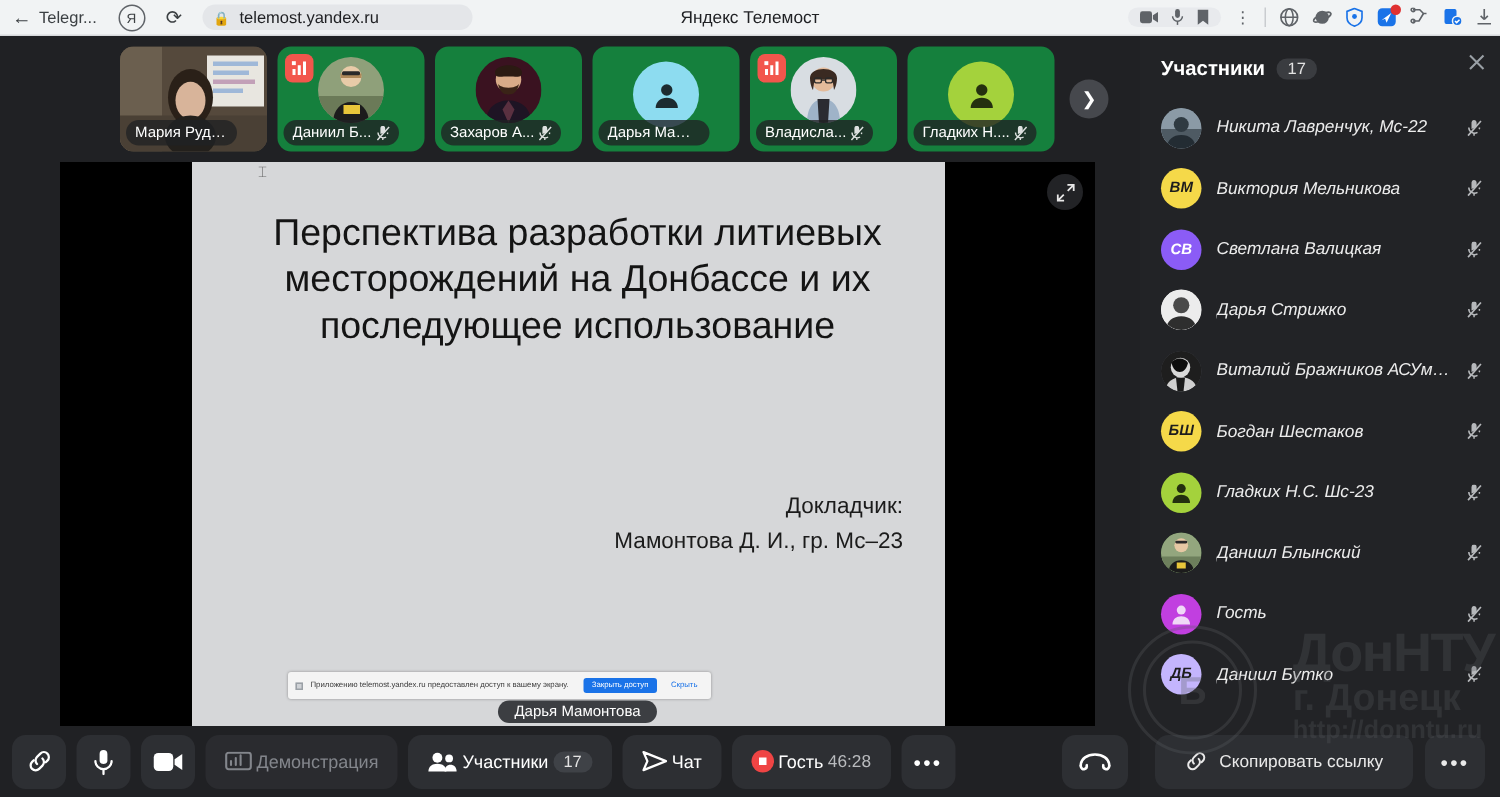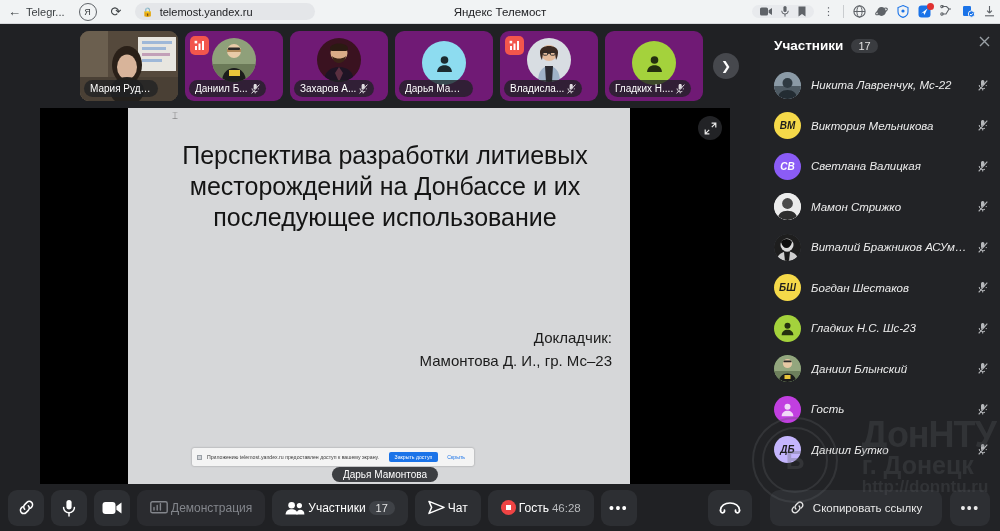--- a/index.html
+++ b/index.html
@@ -36,21 +36,21 @@
   .vsep{ width:1px; height:13px; background:#c9cccf; }
   .badge-dot{ position:relative; }
   .badge-dot::after{ content:""; position:absolute; right:-3px; top:-2px; width:7px; height:7px; border-radius:50%; background:#e03131; }
 
   
   .stage{ position:absolute; top:24px; left:0; width:760px; height:460px; background:#202124; }
 
   
   .strip{ position:absolute; top:4px; left:0; width:760px; height:76px; display:flex; align-items:center; gap:7px; padding-left:80px; }
   .thumb{
-    position:relative; width:98px; height:70px; border-radius:9px; background:#701a75;
+    position:relative; width:98px; height:70px; border-radius:9px; background:#15803d;
     overflow:hidden; flex:0 0 auto;
   }
   .thumb.video{ background:#3a3c40; }
   .thumb .photo{ position:absolute; inset:0; }
   .thumb-name{
     position:absolute; left:4px; bottom:4px; max-width:90px; height:17px;
     background:rgba(32,33,36,.78); border-radius:9px; display:flex; align-items:center; gap:3px;
     padding:0 6px; font-size:10px; color:#fff; white-space:nowrap;
   }
   .thumb-name .txt{ overflow:hidden; text-overflow:ellipsis; max-width:62px; }
@@ -68,21 +68,21 @@
 
   
   .screen-wrap{ position:absolute; top:84px; left:40px; width:690px; height:376px; background:#000; }
   .slide{ position:absolute; top:0; left:88px; width:502px; height:376px; background:#d6d7d9; color:#1b1b1b; }
   .slide .cursor{ position:absolute; left:44px; top:2px; font-size:10px; color:#6b6b6b; }
   .slide-title{
     position:absolute; top:32px; left:22px; right:10px; text-align:center;
     font-size:25px; line-height:1.24; font-weight:400; color:#141414;
   }
   .slide-sub{
-    position:absolute; right:18px; top:218px; text-align:right; font-size:15px; line-height:1.55; color:#1b1b1b;
+    position:absolute; right:28px; top:218px; text-align:right; font-size:15px; line-height:1.55; color:#1b1b1b;
   }
   .expand-btn{
     position:absolute; right:8px; top:8px; width:24px; height:24px; border-radius:50%;
     background:rgba(40,41,45,.85); display:flex; align-items:center; justify-content:center; color:#e8e8e8; font-size:12px;
   }
   
   .sharebar{
     position:absolute; left:152px; bottom:18px; width:282px; height:18px; background:#f4f4f4; color:#3a3a3a;
     border-radius:2px; display:flex; align-items:center; gap:5px; padding:0 5px; font-size:5.2px;
     box-shadow:0 0 2px rgba(0,0,0,.35);
@@ -498,21 +498,21 @@
                   <circle cx="13.5" cy="13.5" r="13.5"></circle>
                 </clipPath>
               </defs>
               <g clip-path="url(#p3)">
                 <rect width="27" height="27" fill="#ececec"></rect>
                 <circle cx="13.5" cy="10.5" r="5.4" fill="#4a4a4a"></circle>
                 <path d="M3.5 27c0-6 4.4-9.2 10-9.2s10 3.2 10 9.2z" fill="#2e2e2e"></path>
               </g>
             </svg>
         </div>
-        <span class="pname">Мамон Стрижко</span>
+        <span class="pname">Дарья Стрижко</span>
         <span class="pmic">
           <svg width="10" height="11" viewBox="0 0 10 11">
               <path d="M3 1.6A1.7 1.7 0 0 1 6.4 1.8v2.9L3 6z" fill="#b6b8bb"></path>
               <path d="M1.2 5a3.8 3.8 0 0 0 5.8 3.2M8.3 5c0 .4 0 .8-.1 1.1" stroke="#b6b8bb" stroke-width="1" fill="none"></path>
               <path d="M4.7 8.5v2" stroke="#b6b8bb" stroke-width="1"></path>
               <path d="M.7 10.4 9.3.7" stroke="#b6b8bb" stroke-width="1.1"></path>
             </svg>
         </span>
       </div>
 

